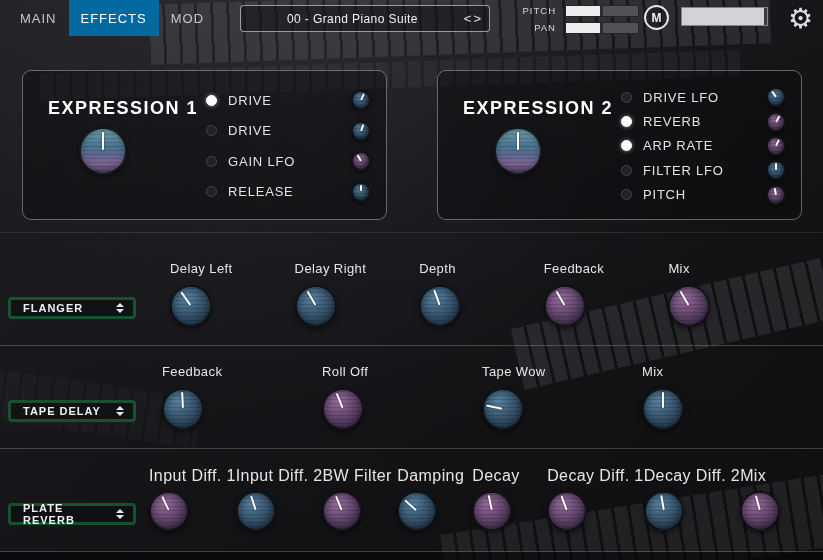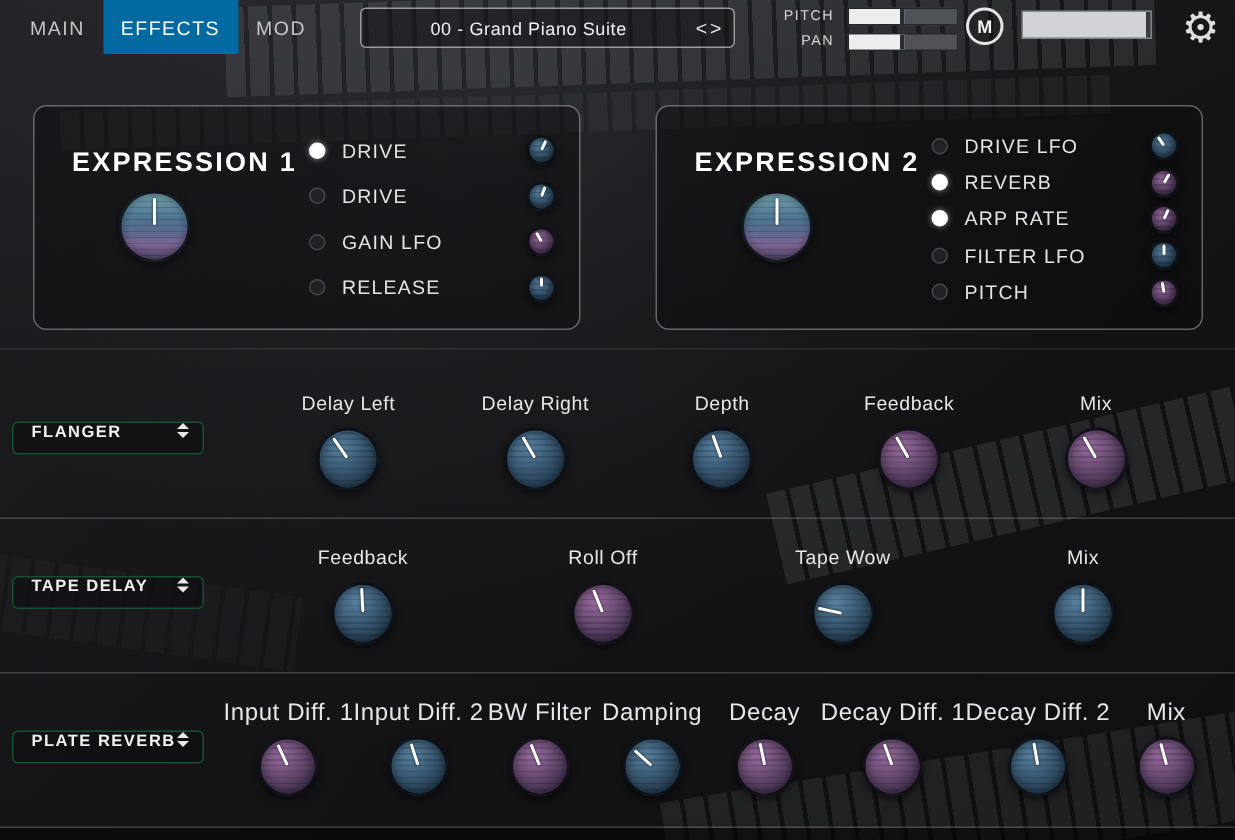--- a/index.html
+++ b/index.html
@@ -56,31 +56,31 @@
   .knob::after,.big-knob::after{content:"";position:absolute;inset:1px;border-radius:50%;background:repeating-linear-gradient(180deg, rgba(0,0,0,.16) 0 1px, transparent 1px 4px);pointer-events:none;}
   .needle{position:absolute;inset:0;transform:rotate(var(--angle,0deg));z-index:2;}
   .needle::before{content:"";position:absolute;left:50%;top:6%;width:2px;height:42%;margin-left:-1px;background:#fff;border-radius:1px;box-shadow:0 0 2px rgba(0,0,0,.6);}
 
   
   .divider{position:absolute;left:0;right:0;height:1px;background:rgba(235,235,240,.22);z-index:3;}
   .d0{top:232px;background:rgba(235,235,240,.10);}
   .d1{top:345px;}.d2{top:448px;}.d3{top:551px;}
   .band{position:absolute;left:0;right:0;height:88px;z-index:4;}
   .band-0{top:255px;}.band-1{top:358px;}.band-2{top:461px;}
-  .pill{position:absolute;left:8px;top:26px;width:128px;height:22px;display:flex;border:1px solid #14532d;border-radius:4px;background:rgba(14,14,17,.6);cursor:pointer;}
+  .pill{position:absolute;left:8px;top:42px;width:128px;height:22px;display:flex;align-items:center;border:3px solid #14532d;border-radius:4px;background:rgba(14,14,17,.6);cursor:pointer;}
   .pill-label{flex:1;padding-left:12px;font-size:11px;font-weight:bold;letter-spacing:1px;color:#f0f0f0;}
   .sel-arrows{display:flex;flex-direction:column;gap:2px;margin-right:9px;}
   .arr-up,.arr-down{display:block;width:0;height:0;border-left:4px solid transparent;border-right:4px solid transparent;}
   .arr-up{border-bottom:4px solid #e8e8e8;}
   .arr-down{border-top:4px solid #e8e8e8;}
   .knob-row{position:absolute;top:0;height:100%;display:flex;}
   .band-0 .knob-row{left:170px;width:623px;}
   .band-1 .knob-row{left:162px;width:640px;}
   .band-2 .knob-row{left:149px;width:666px;}
-  .kcell{flex:1;display:flex;flex-direction:column;align-items:center;padding-top:6px;}
+  .kcell{flex:1;display:flex;flex-direction:column;padding-top:6px;}
   .klabel{height:16px;font-size:13px;letter-spacing:.4px;color:#e6e6e6;margin-bottom:8px;white-space:nowrap;}
   .band-2 .klabel{font-size:16px;}
   .bottom-strip{position:absolute;left:0;right:0;bottom:0;height:8px;background:rgba(4,4,5,.55);z-index:6;}
 </style>
 </head>
 <body>
 
 <div class="app">
 
   <div class="bg">

